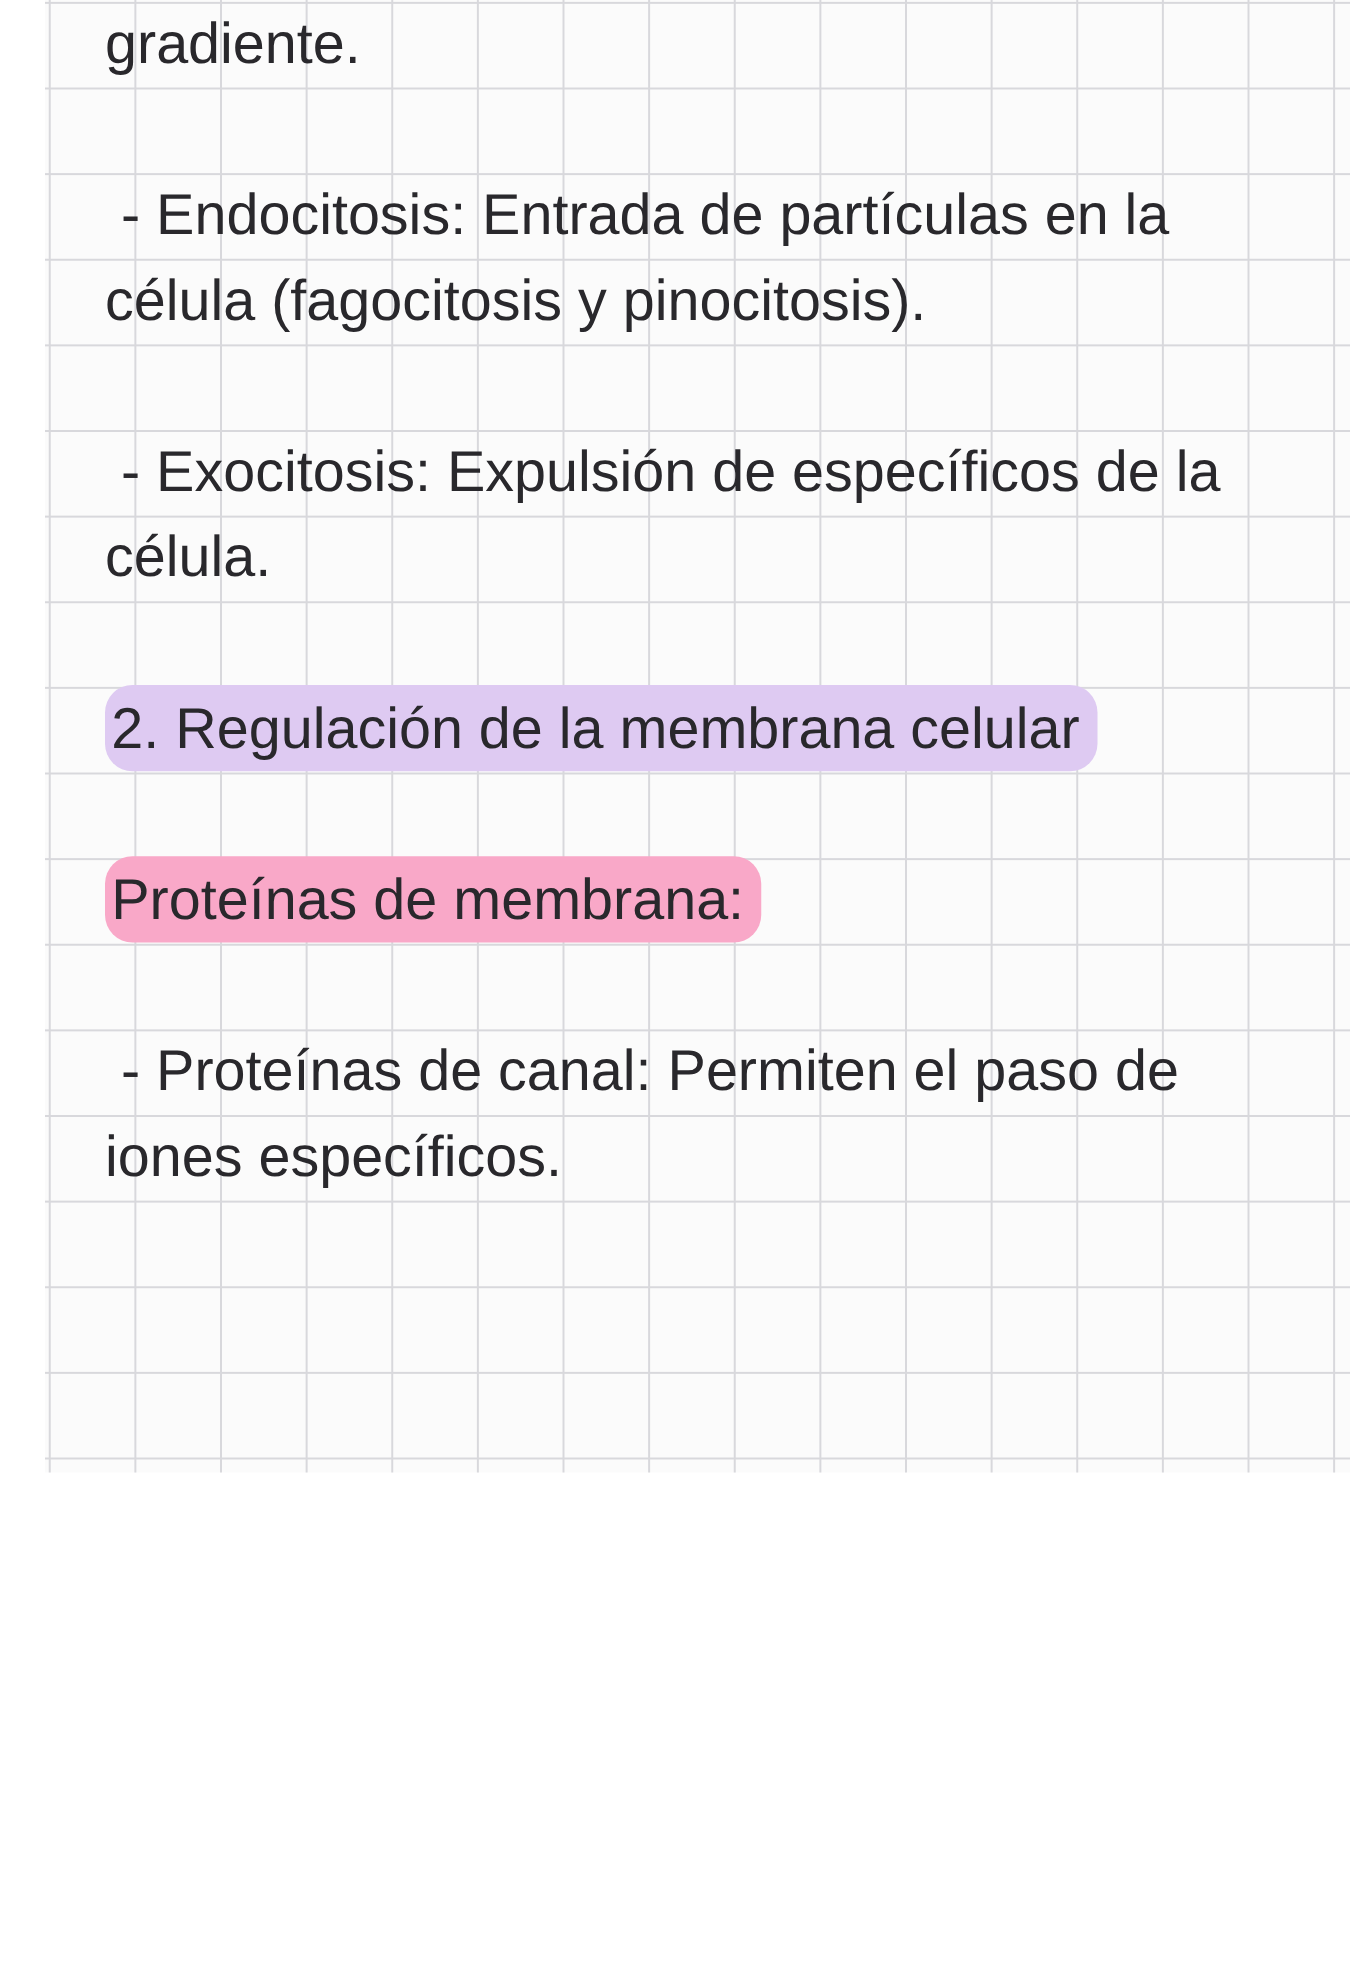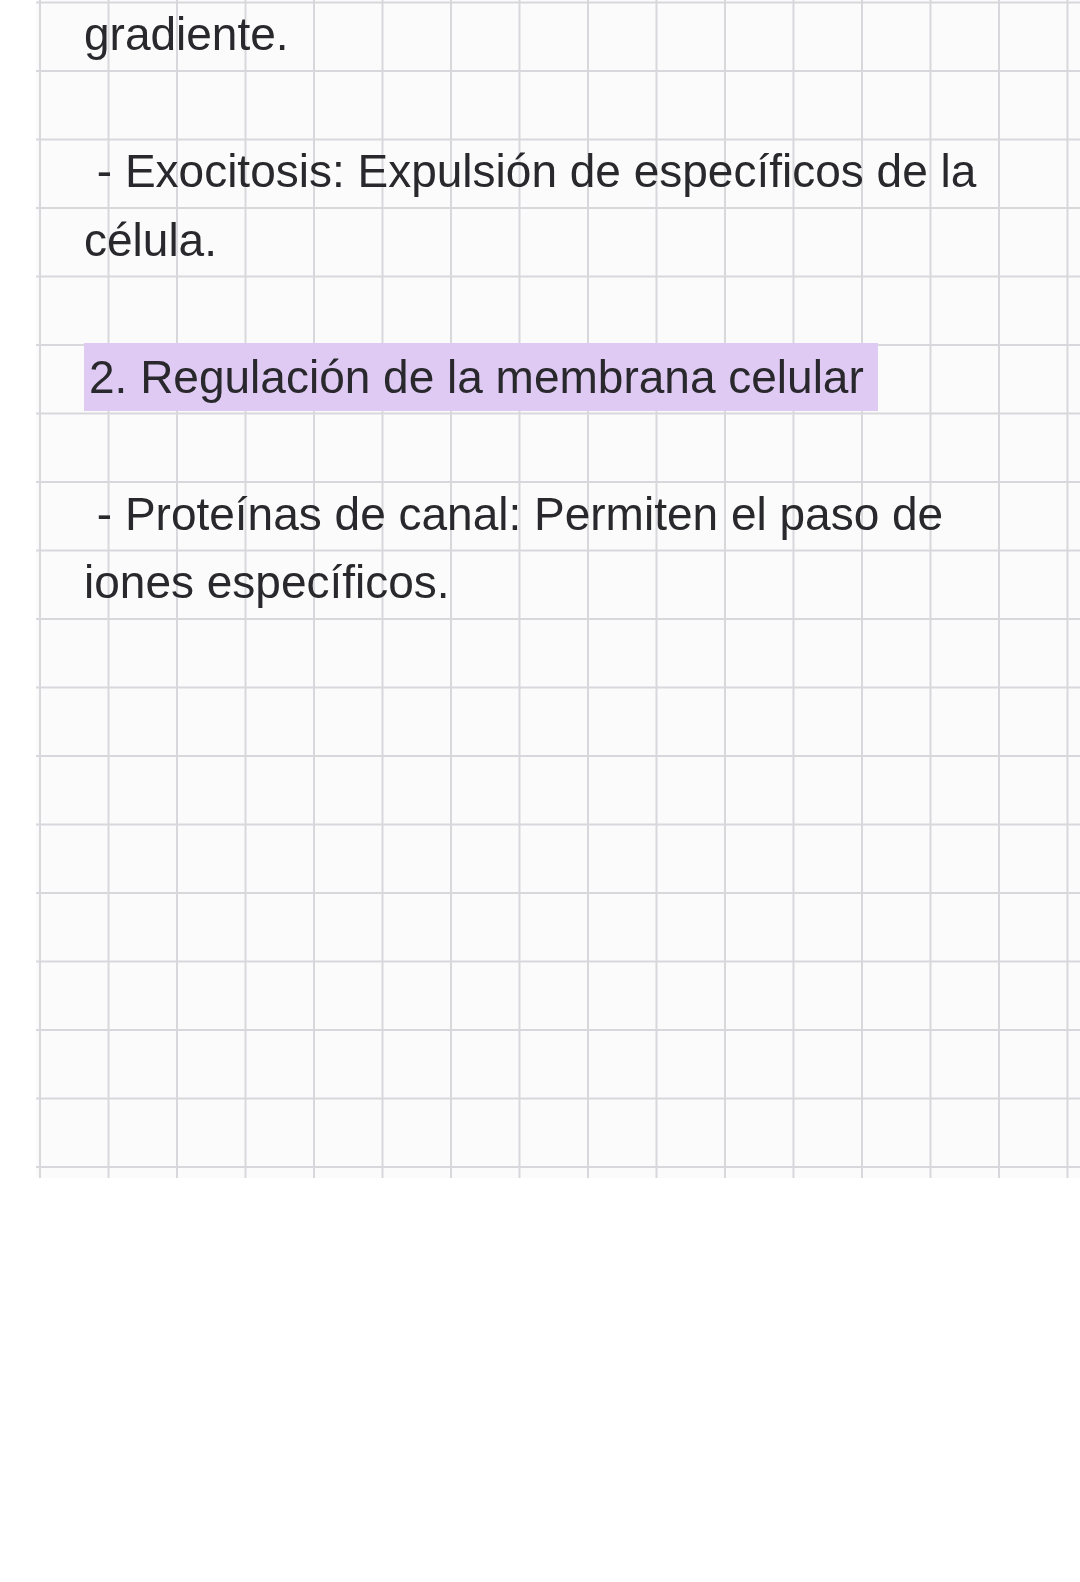--- a/index.html
+++ b/index.html
@@ -34,27 +34,31 @@
     white-space: pre-wrap;  
   }
   .block:first-child,
   .block.tight {
     margin-top: 0;
   }
   .hl {
     display: inline-block;
     line-height: 68.5px;
     padding: 0 14px 0 5px;
+    border-radius: 22px;
   }
   .hl-purple { background-color: var(--highlight-purple, #decaf2); }
   .hl-pink   { background-color: var(--highlight-pink, #f9a8c8); }
 </style>
 </head>
 <body>
 
 <div class="page" id="page">
     <p class="block">gradiente.</p>
+    <p class="block"> - Endocitosis: Entrada de partículas en la
+célula (fagocitosis y pinocitosis).</p>
     <p class="block"> - Exocitosis: Expulsión de específicos de la
 célula.</p>
     <p class="block"><span class="hl hl-purple">2. Regulación de la membrana celular</span></p>
+    <p class="block"><span class="hl hl-pink">Proteínas de membrana:</span></p>
     <p class="block"> - Proteínas de canal: Permiten el paso de
 iones específicos.</p>
   </div>
 
 </body></html>

